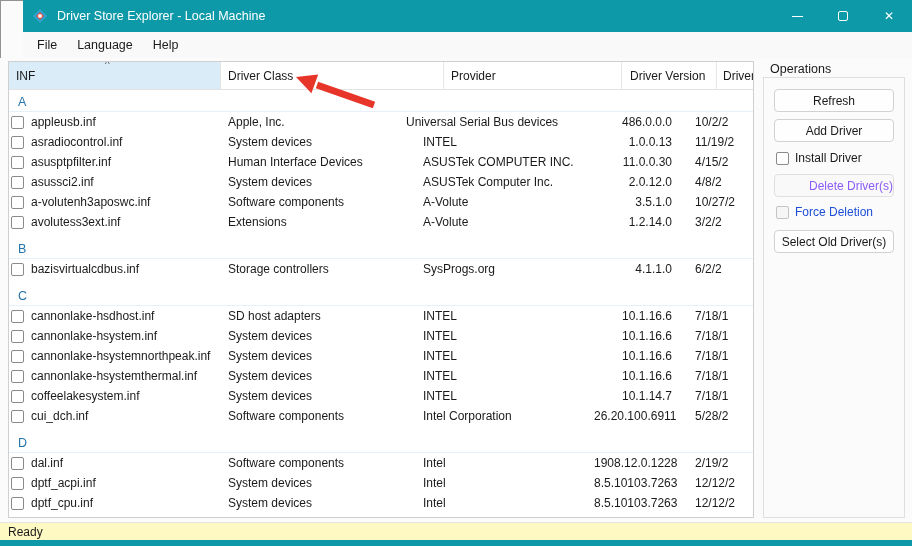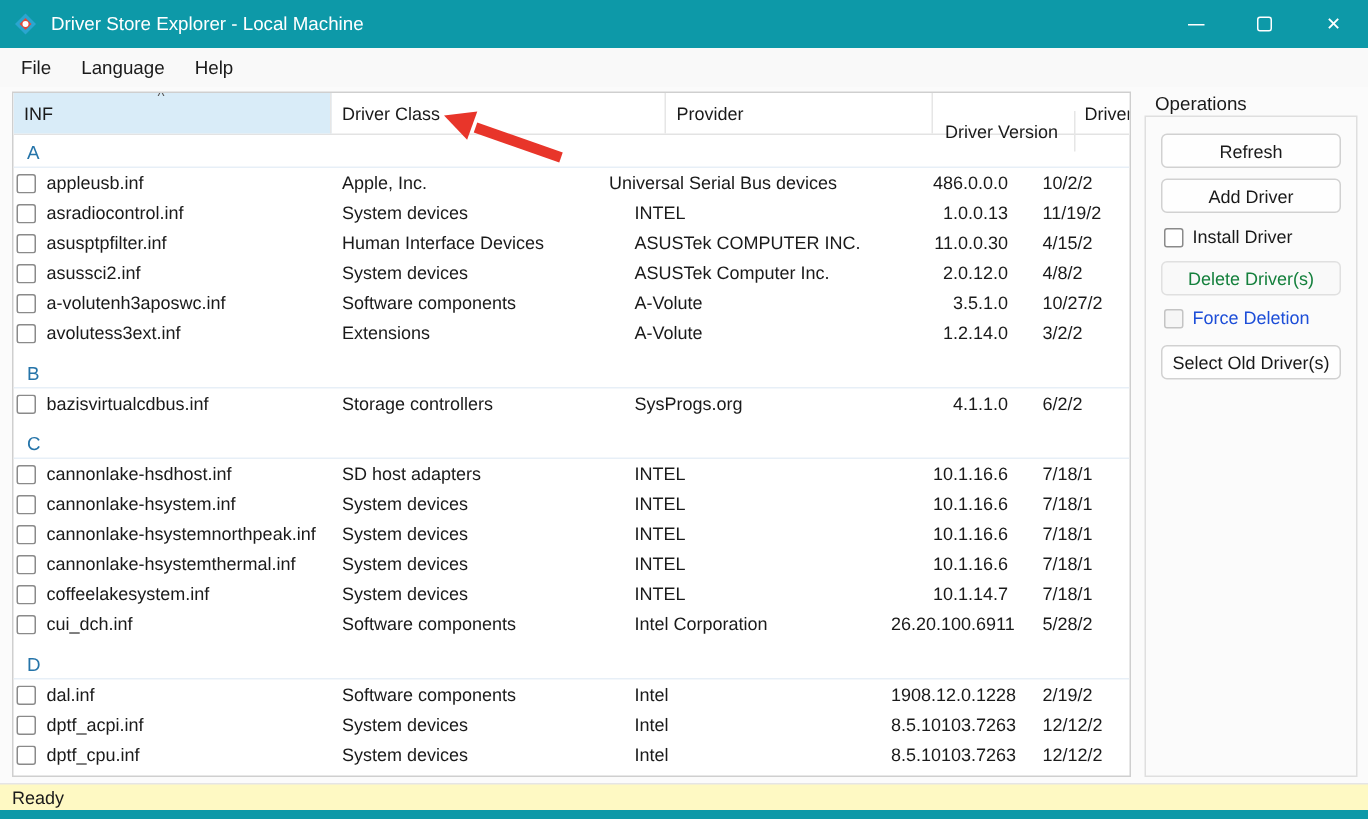--- a/index.html
+++ b/index.html
@@ -7,20 +7,21 @@
   body {
     font-family: "Liberation Sans", "DejaVu Sans", sans-serif;
     background: #fbfbfb;
     position: relative;
     overflow: hidden;
     color: #1a1a1a;
   }
   .window {
     position: absolute; inset: 0;
     box-shadow: inset 0 0 0 1px rgba(60,60,60,.55);
+    padding-left: 23px;
   }
   
   .titlebar {
     height: 32px;
     background: var(--accent, #0d99a8);
     display: flex; align-items: center;
     color: #fff; font-size: 12.5px;
     padding-left: 9px; gap: 9px;
   }
   .titlebar .app-icon { width: 16px; height: 16px; display: inline-flex; }
@@ -45,21 +46,21 @@
   .table {
     position: absolute; left: 8px; top: 3px; width: 746px; bottom: 4px;
     background: #fff; border: 1px solid #cfcfcf;
     font-size: 12px; overflow: hidden;
   }
   .thead { position: relative; height: 28px; border-bottom: 1px solid #e3e3e3; display: flex; background: #fff; }
   .th { display: flex; align-items: center; padding-left: 8px; border-right: 1px solid #e6e6e6; height: 100%; position: relative; white-space: nowrap; overflow: hidden; }
   .th-inf { width: 212px; padding-left: 7px; background: var(--sorted-column-bg, #d9ecf8); }
   .th-class { width: 223px; padding-left: 7px; }
   .th-prov { width: 178px; padding-left: 7px; }
-  .th-ver { width: 95px; margin-top: 12px; }
+  .th-ver { width: 95px; }
   .th-date { flex: 1; border-right: none; padding-left: 6px; }
   .sort-caret {
     position: absolute; top: -3px; left: 96px;
     font-size: 10px; color: #555; line-height: 12px;
   }
   .tbody { position: relative; }
   .group-row {
     height: 20px; margin-top: 7px;
     display: flex; align-items: center; padding-left: 9px;
     border-bottom: 1px solid #e7eff7;
@@ -87,21 +88,21 @@
   }
   .btn {
     display: block; width: calc(100% - 20px); margin: 0 10px; height: 23px;
     background: #fefefe; border: 1px solid #d1d1d1; border-radius: 4px;
     font-family: inherit; font-size: 12px; color: #1a1a1a; cursor: default;
   }
   .btn-refresh { margin-top: 11px; }
   .btn-add { margin-top: 7px; }
   .btn-delete { margin-top: 9px; }
   .btn-select-old { margin-top: 11px; }
-  .btn.disabled { color: #15803d; background: #f9f9f9; border-color: #e0e0e0; }
+  .btn.disabled { color: #8b5cf6; background: #f9f9f9; border-color: #e0e0e0; text-align: right; }
   .chk { display: flex; align-items: flex-end; gap: 6px; margin-left: 12px; font-size: 12px; height: 14px; }
   .chk-install { margin-top: 9px; }
   .chk-force { margin-top: 8px; }
   .chk.disabled { color: #1d4ed8; }
   .chk.disabled .checkbox { border-color: #c4c4c4; background: #f6f6f6; }
   
   .statusbar {
     position: absolute; left: 0; right: 0; bottom: 6px; height: 18px;
     border-top: 1px solid #e5e5e5; background: #fef9c3;
     display: flex; align-items: center; padding-left: 8px; font-size: 12px;

